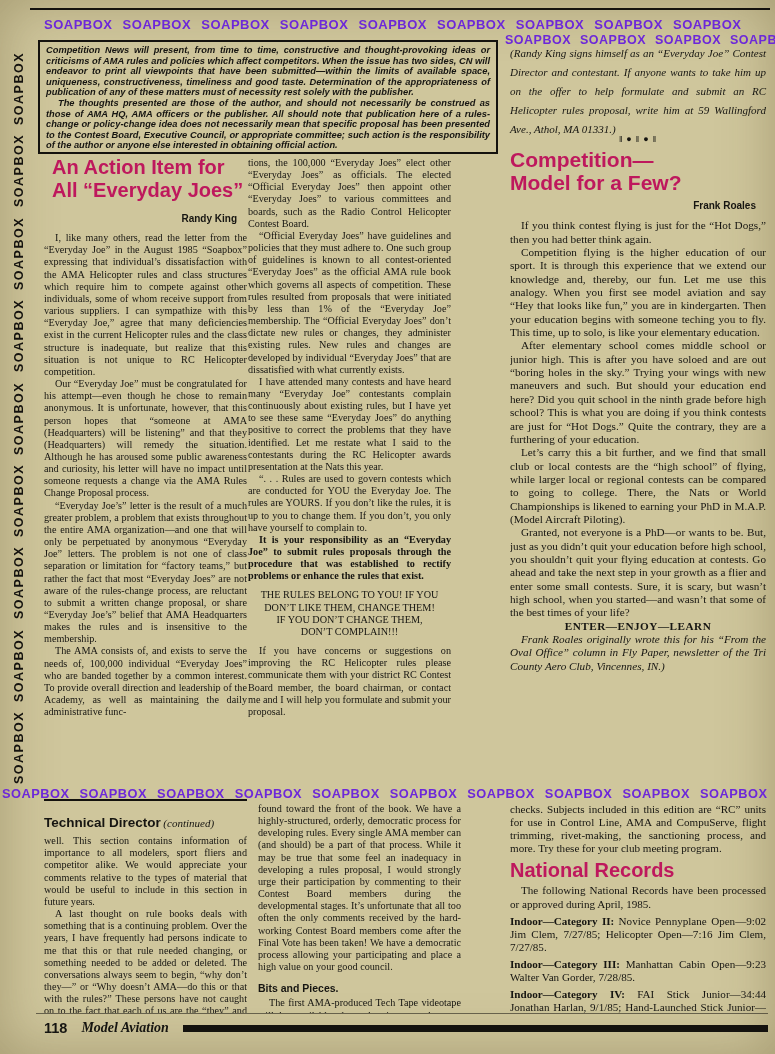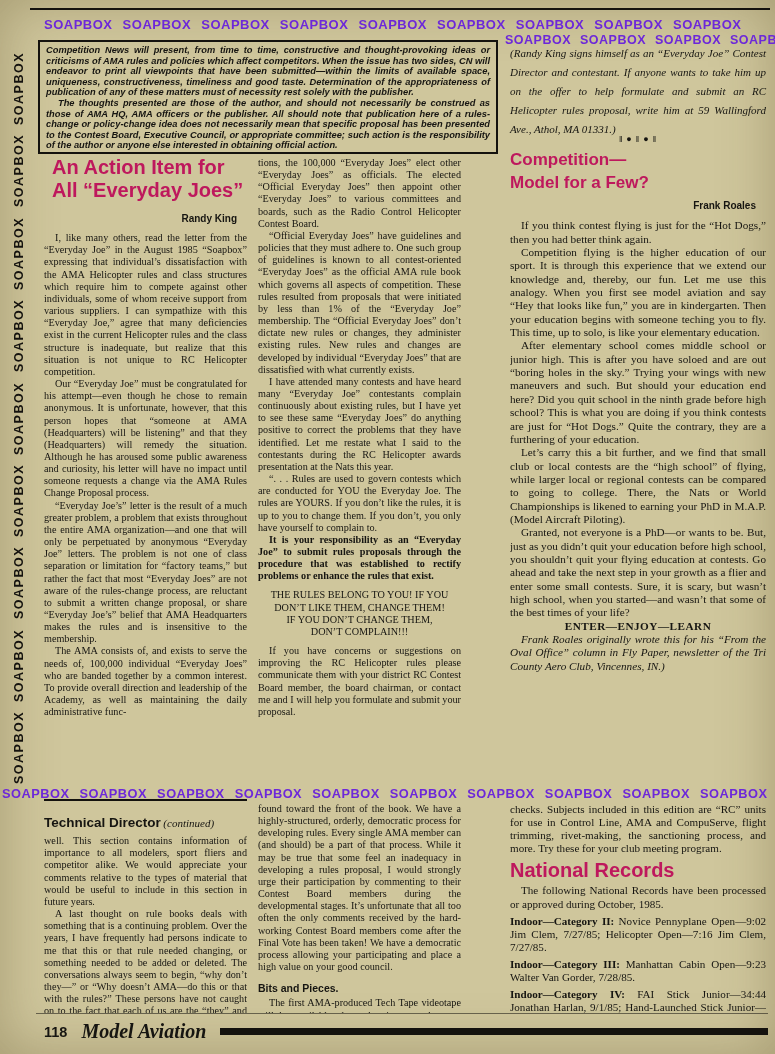--- a/index.html
+++ b/index.html
@@ -42,33 +42,33 @@
     position:absolute; left:510px; top:44px; width:256px;
     font-style:italic; font-size:11px; line-height:19px; text-align:justify;
   }
   .ornament {
     position:absolute; left:510px; top:134px; width:256px; text-align:center;
     font-weight:700; font-size:9px; letter-spacing:1px;
   }
 
   .headline { font-family:"Liberation Sans", sans-serif; font-weight:700; color:#be185d; }
   #joes-title { position:absolute; left:52px;  top:156px; font-size:20px; line-height:23px; }
-  #comp-title { position:absolute; left:510px; top:148px; font-size:17px; line-height:23px; }
+  #comp-title { position:absolute; left:510px; top:148px; font-size:21px; line-height:23px; }
 
   .byline {
     font-family:"Liberation Sans", sans-serif; font-weight:700; font-size:10px;
     text-align:right; margin:3px 10px 7px 0; text-indent:0 !important;
   }
 
   
   .col { position:absolute; text-align:justify; font-size:10.2px; line-height:12.15px; overflow:hidden; }
   .col p { margin:0; text-indent:11px; }
   .col p.noindent { text-indent:0; }
   #col1 { left:44px;  top:210px; width:203px; height:576px; }
-  #col2 { left:258px; top:157px; width:203px; height:630px; }
+  #col2 { left:248px; top:157px; width:203px; height:630px; }
   #col3 { left:510px; top:196px; width:256px; height:591px; font-size:11.2px; line-height:13.35px; }
   #lcol1 { left:44px;  top:799px; width:203px; height:214px; }
   #lcol2 { left:258px; top:803px; width:203px; height:210px; }
   #lcol3 { left:510px; top:803px; width:256px; height:210px; font-size:11.1px; line-height:13.1px; }
 
   .bold-para { font-weight:700; }
   .shout { text-align:center; margin:7px 0; }
   .shout div { text-indent:0; }
   .enter-line { text-align:center; margin:8px 0 6px 0; text-indent:0 !important; font-weight:700; letter-spacing:.5px; }
   .credit { font-style:italic; }
@@ -89,21 +89,21 @@
   .nr-entry b { font-weight:700; }
 
   
   .footer-rule { left:36px; top:1013px; width:732px; height:1px; opacity:.55; }
   #footer {
     position:absolute; left:44px; top:1020px; width:724px;
     display:flex; align-items:center;
   }
   #footer .pg { font-family:"Liberation Sans", sans-serif; font-weight:700; font-size:14.5px; }
   #footer .mag { font-family:"Liberation Serif", serif; font-weight:700; font-style:italic;
-    font-size:20px; margin-left:14px; }
+    font-size:14px; margin-left:14px; }
   #footer .bar { flex:1 1 auto; height:7px; background:#14120e; margin-left:14px; }
 </style>
 </head>
 <body>
 
 <div class="page">
 
   <div class="rule" style="left:30px; top:8px; width:740px; height:2px;"></div>
 
   <div class="sb sb-top">SOAPBOX SOAPBOX SOAPBOX SOAPBOX SOAPBOX SOAPBOX SOAPBOX SOAPBOX SOAPBOX</div>
@@ -186,21 +186,21 @@
 
   <div class="col" id="lcol2">
     <p class="noindent">found toward the front of the book. We have a highly-structured, orderly, democratic process for developing rules. Every single AMA member can (and should) be a part of that process. While it may be true that some feel an inadequacy in developing a rules proposal, I would strongly urge their participation by commenting to their Contest Board members during the developmental stages. It’s unfortunate that all too often the only comments received by the hard-working Contest Board members come after the Final Vote has been taken! We have a democratic process allowing your participating and place a high value on your good council.</p>
     <p class="bits-head">Bits and Pieces.</p>
     <p>The first AMA-produced Tech Tape videotape will be available about the time you have to remember to put “1986” on your</p>
   </div>
 
   <div class="col" id="lcol3">
     <p class="noindent">checks. Subjects included in this edition are “RC” units for use in Control Line, AMA and CompuServe, flight trimming, rivet-making, the sanctioning process, and more. Try these for your club meeting program.</p>
     <p class="nr-title headline">National Records</p>
-    <p>The following National Records have been processed or approved during October, 1985.</p>
+    <p>The following National Records have been processed or approved during April, 1985.</p>
     <p class="nr-entry">
       <b>Indoor—Category II:</b>
       <span>Novice Pennyplane Open—9:02 Jim Clem, 7/27/85; Helicopter Open—7:16 Jim Clem, 7/27/85.</span>
     </p>
     <p class="nr-entry">
       <b>Indoor—Category III:</b>
       <span>Manhattan Cabin Open—9:23 Walter Van Gorder, 7/28/85.</span>
     </p>
     <p class="nr-entry">
       <b>Indoor—Category IV:</b>

